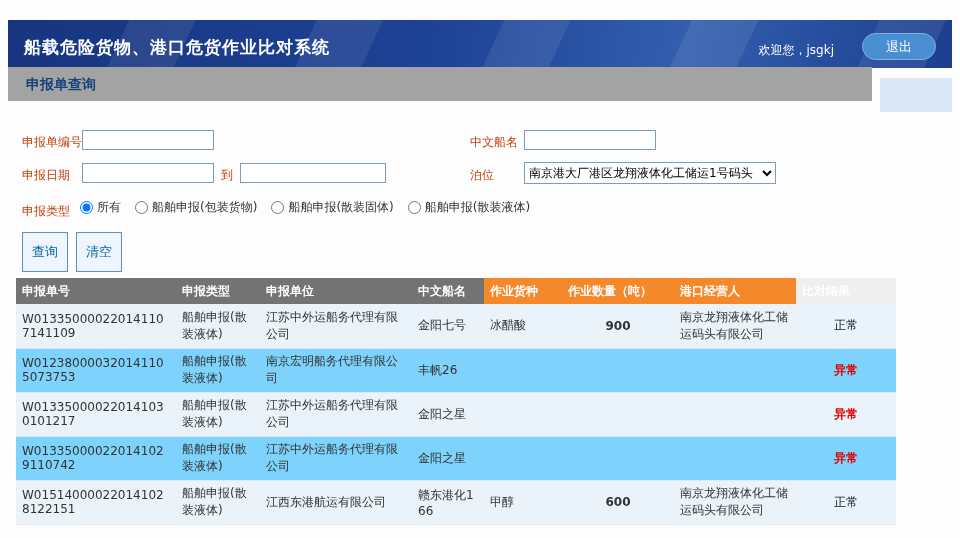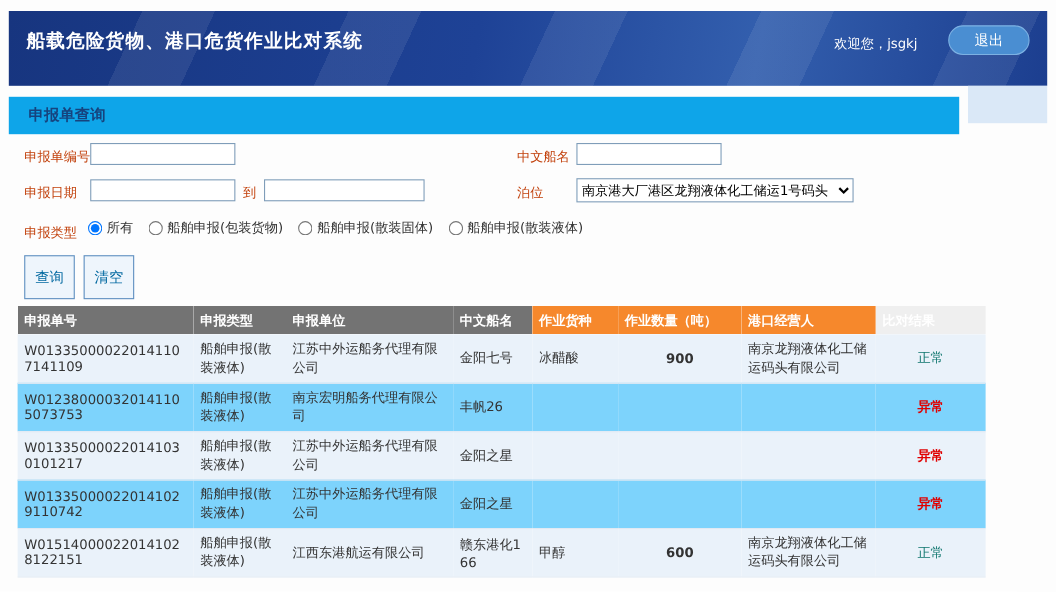--- a/index.html
+++ b/index.html
@@ -2,43 +2,43 @@
 <html><head>
 <meta charset="utf-8">
 <style>
   * { box-sizing: border-box; margin: 0; padding: 0; }
   html,body { background:#ffffff; }
   body { font-family:"DejaVu Sans","Liberation Sans",sans-serif; }
   .page { position:relative; width:960px; height:538px; background:#fdfdfd; overflow:hidden; }
 
   
   .banner {
-    position:absolute; left:8px; top:10px; width:944px; height:68px;
+    position:absolute; left:8px; top:20px; width:944px; height:48px;
     background:
       repeating-linear-gradient(115deg, rgba(255,255,255,0) 0 110px, rgba(255,255,255,0.08) 110px 170px),
       linear-gradient(100deg,#17357f 0%, #1e4296 45%, #335fae 72%, #1c3e8f 100%);
   }
   .banner-title {
     position:absolute; left:16px; top:16px;
     color:#ffffff; font-size:17px; font-weight:bold; letter-spacing:1px;
   }
   .welcome-text {
     position:absolute; right:118px; top:22px;
     color:#ffffff; font-size:12px;
   }
   .logout-btn {
     position:absolute; right:16px; top:13px; width:74px; height:27px;
     border-radius:14px; background:#4a8ed2; border:1px solid #7cb1e3;
     color:#ffffff; font-size:13px; cursor:pointer;
   }
 
   
   .section-band {
-    position:absolute; left:8px; top:88px; width:864px; height:34px;
-    background:#0ea5e9;
+    position:absolute; left:8px; top:67px; width:864px; height:34px;
+    background:#a3a3a3;
   }
   .section-band-right {
     position:absolute; left:880px; top:78px; width:72px; height:34px;
     background:#dae8f7;
   }
   .section-title {
     position:absolute; left:18px; top:0; line-height:34px;
     color:#16437e; font-size:14px; font-weight:bold;
   }
 
@@ -85,21 +85,21 @@
     font-size:12px; color:#333; padding:4px 6px; vertical-align:middle;
     border-bottom:1px solid #e0e9f3; word-break:break-all;
   }
   .results-table tr.row { height:44px; }
   .r-odd  { background:#eaf2fa; }
   .r-even { background:#7dd3fc; }
   .c-cargo    { color:#e8820c; }
   .c-qty      { color:#e8820c; text-align:center; font-weight:bold; }
   .c-operator { color:#e8820c;font-family:Liberation Mono, monospace; }
   .c-result   { text-align:center; }
-  .res-normal   { color:#0f766e; }
+  .res-normal   { color:#0f172a; }
   .res-abnormal { color:#e00000; font-weight:bold; }
 </style>
 </head>
 <body>
 
 <div class="page">
 
   <div class="banner">
     <div class="banner-title">船载危险货物、港口危货作业比对系统</div>
     <div class="welcome-text">欢迎您，jsgkj</div>

